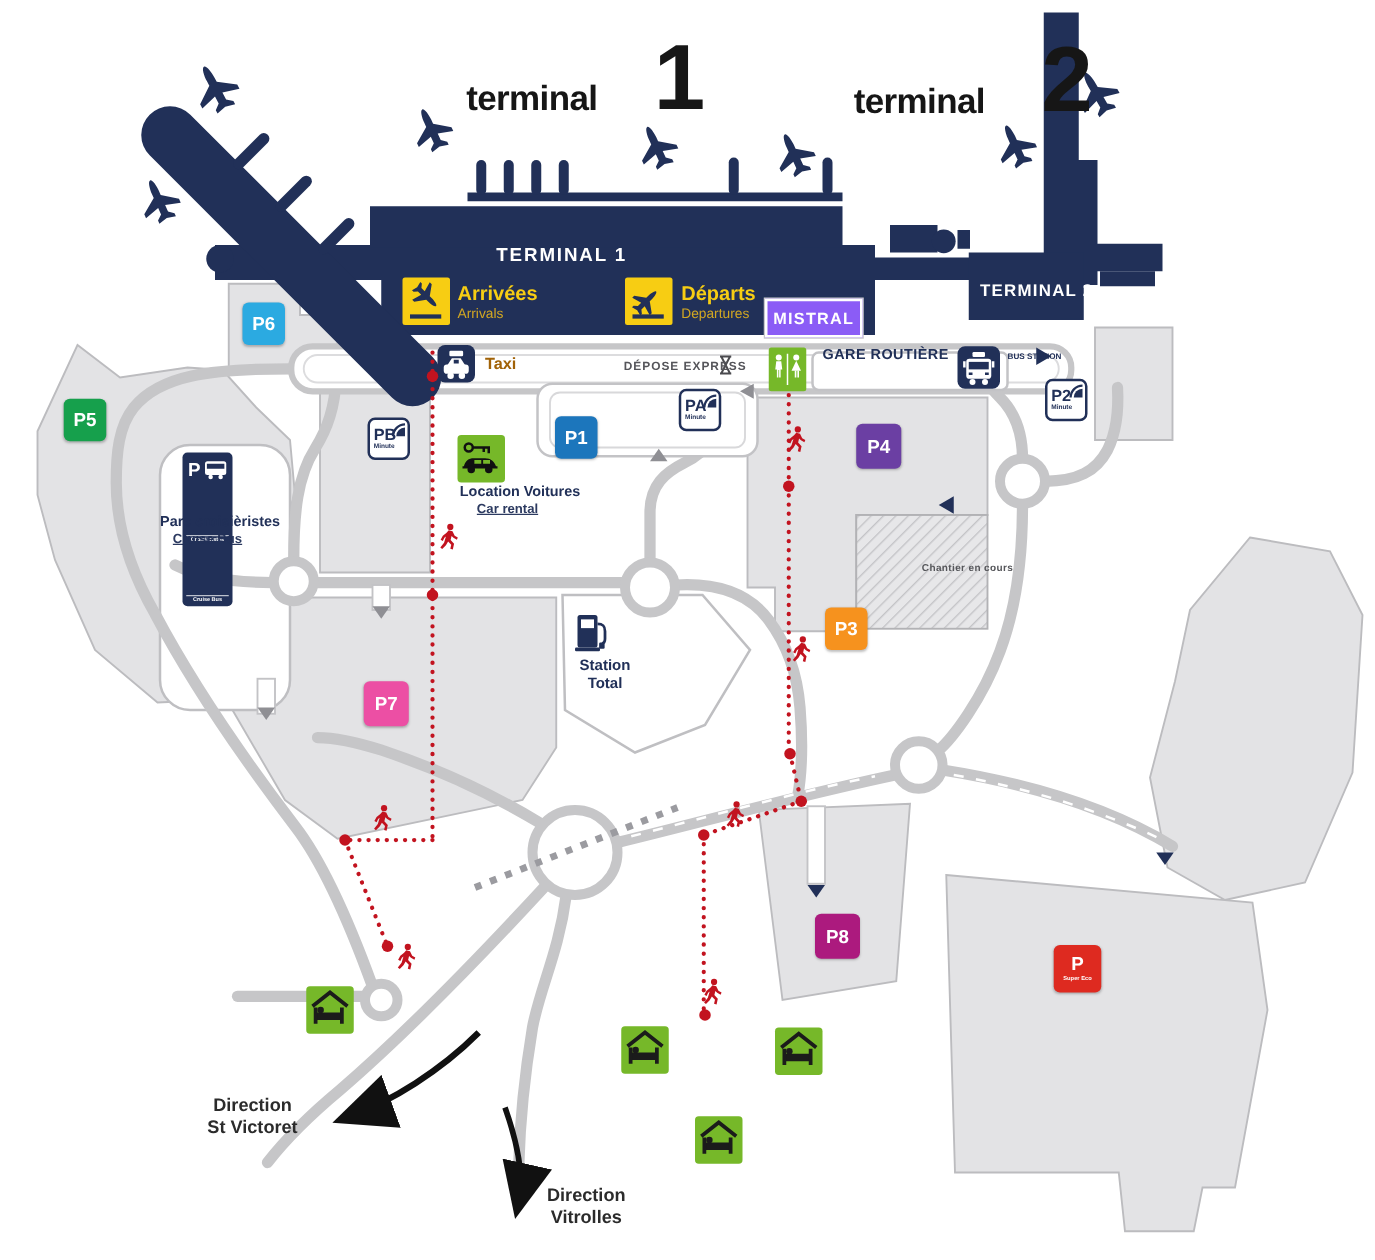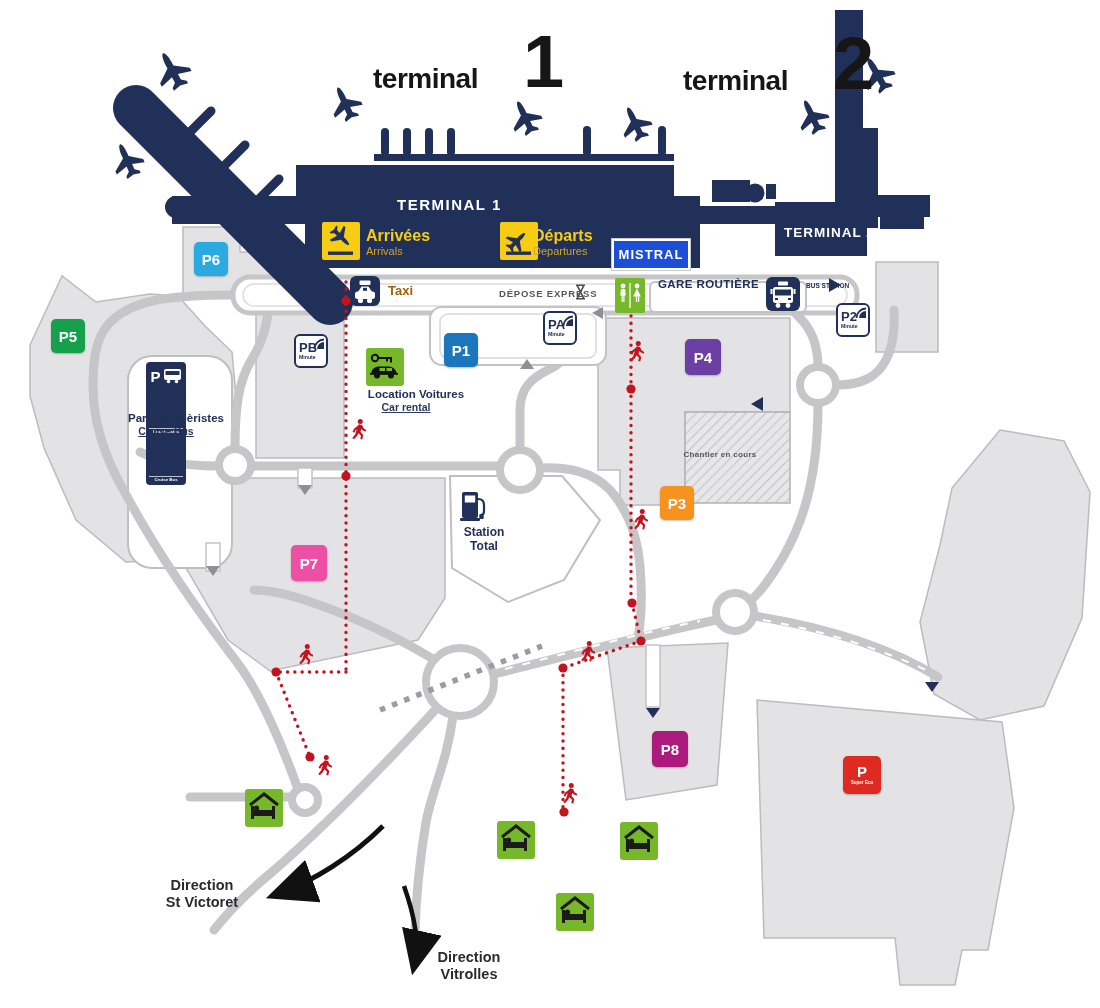--- a/index.html
+++ b/index.html
@@ -10,21 +10,21 @@
   
   .bigtitle{display:flex;align-items:flex-end;color:#161616;font-weight:bold;}
   .bigtitle .word{font-size:28px;line-height:.78;letter-spacing:-.5px;}
   .bigtitle .num{font-size:74px;line-height:.75;margin-left:5px;}
   
   .blabel{color:#fff;font-weight:bold;letter-spacing:1.5px;}
   
   .ysq{width:38px;height:38px;background:#f7cd13;border-radius:2px;}
   .signtxt .fr{font-weight:bold;font-size:16px;color:#f7cd13;line-height:1.15;}
   .signtxt .en{font-size:11px;color:#d2a722;line-height:1.1;}
-  .mistral{width:74px;height:27px;background:#1d4ed8;border:2px solid #fff;
+  .mistral{width:74px;height:27px;background:#8b5cf6;border:2px solid #fff;
            box-shadow:0 0 0 1px #c9c9cc;display:flex;align-items:center;justify-content:center;
            color:#fff;font-weight:bold;font-size:13px;letter-spacing:1px;text-align:right;}
   .darktxt{font-weight:bold;color:#a16207;font-size:13px;}
   .depose{font-weight:bold;color:#55555a;font-size:9.5px;letter-spacing:.8px;}
   .gare{display:flex;align-items:baseline;}
   .gare .fr{font-weight:bold;color:#213058;font-size:11.5px;letter-spacing:.4px;}
   .gare .en{font-weight:bold;color:#213058;font-size:6.5px;margin-left:7px;}
   
   .badge{position:absolute;width:34px;height:34px;border-radius:5px;display:flex;
          flex-direction:column;align-items:center;justify-content:center;color:#fff;
@@ -347,21 +347,21 @@
 </div>
 
 <div class="ov ysq" style="left:500px;top:222px;">
   <svg width="38" height="38">
     <g transform="translate(17,19) rotate(45) scale(0.62)">
       <path d="M 0,-18 C 2,-18 3.2,-12 3.2,-7 L 3.2,-3.2 L 16,6 L 16,9.6 L 3.2,6 L 3.2,12 L 7.6,15.6 L 7.6,18.4 L 0,16.6 L -7.6,18.4 L -7.6,15.6 L -3.2,12 L -3.2,6 L -16,9.6 L -16,6 L -3.2,-3.2 L -3.2,-7 C -3.2,-12 -2,-18 0,-18 Z" fill="#213058"></path>
     </g>
     <rect x="6" y="29.5" width="25" height="3.4" fill="#213058"></rect>
   </svg>
 </div>
-<div class="ov signtxt" style="left:533px;top:227px;">
+<div class="ov signtxt" style="left:545px;top:227px;">
   <div class="fr">Départs</div>
   <div class="en">Departures</div>
 </div>
 
 <div class="ov mistral" style="left:612px;top:239px;">MISTRAL</div>
 
 <div class="ov darktxt" style="left:388px;top:283px;">Taxi</div>
 <div class="ov depose" style="left:499px;top:288px;">DÉPOSE EXPRESS</div>
 
 <div class="ov gare" style="left:658px;top:278px;">
@@ -427,21 +427,21 @@
 <div class="ov poitxt" style="left:344px;top:388px;width:124px;">
   <div class="l1">Location Voitures</div>
   <div class="l2">Car rental</div>
 </div>
 
 <div class="ov poitxt" style="left:437px;top:526px;width:74px;">
   <div class="l1" style="font-size:12px;">Station</div>
   <div class="l1" style="font-size:12px;">Total</div>
 </div>
 
-<div class="ov chantier" style="left:664px;top:450px;width:112px;">Chantier en cours</div>
+<div class="ov chantier" style="left:718px;top:450px;width:112px;">Chantier en cours</div>
 
 <div class="ov dir" style="left:146px;top:877px;width:112px;">
   <div>Direction</div>
   <div>St Victoret</div>
 </div>
 <div class="ov dir" style="left:424px;top:949px;width:90px;">
   <div>Direction</div>
   <div>Vitrolles</div>
 </div>
 

